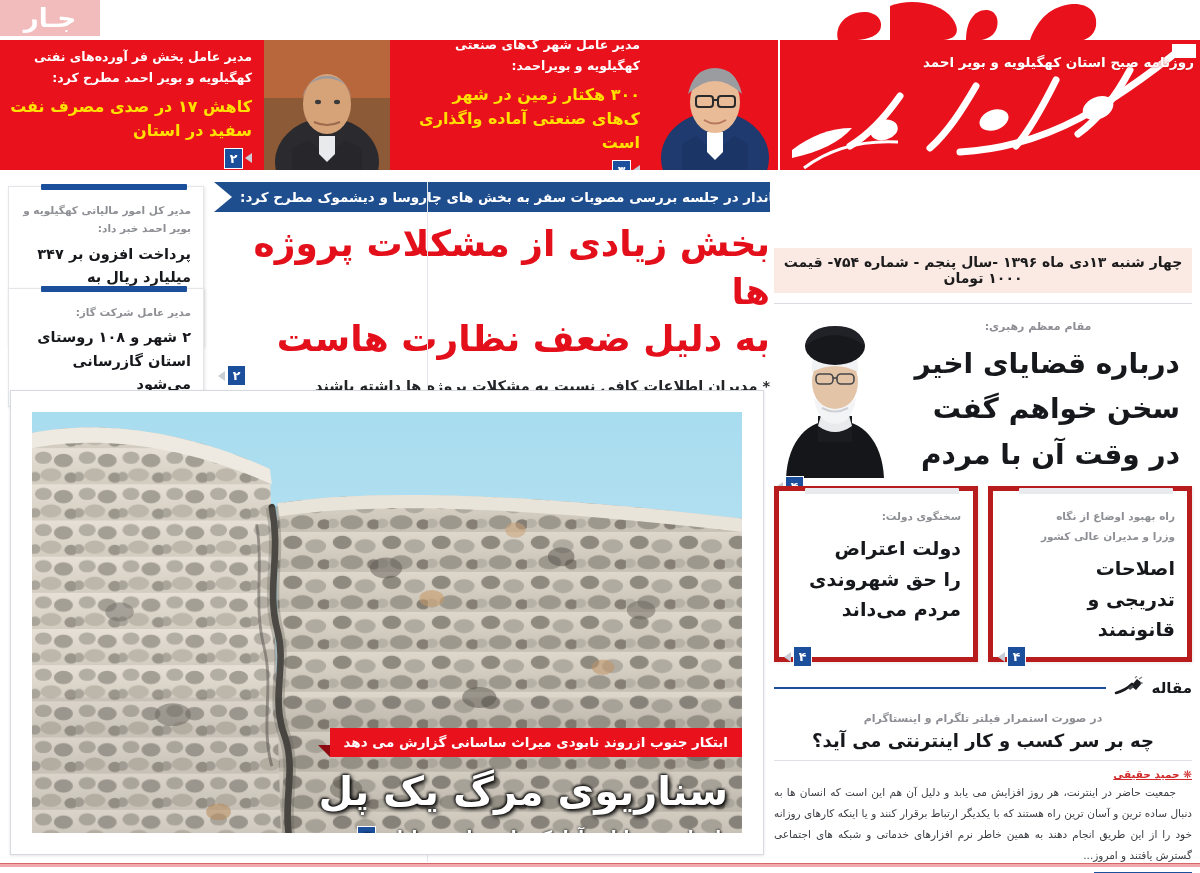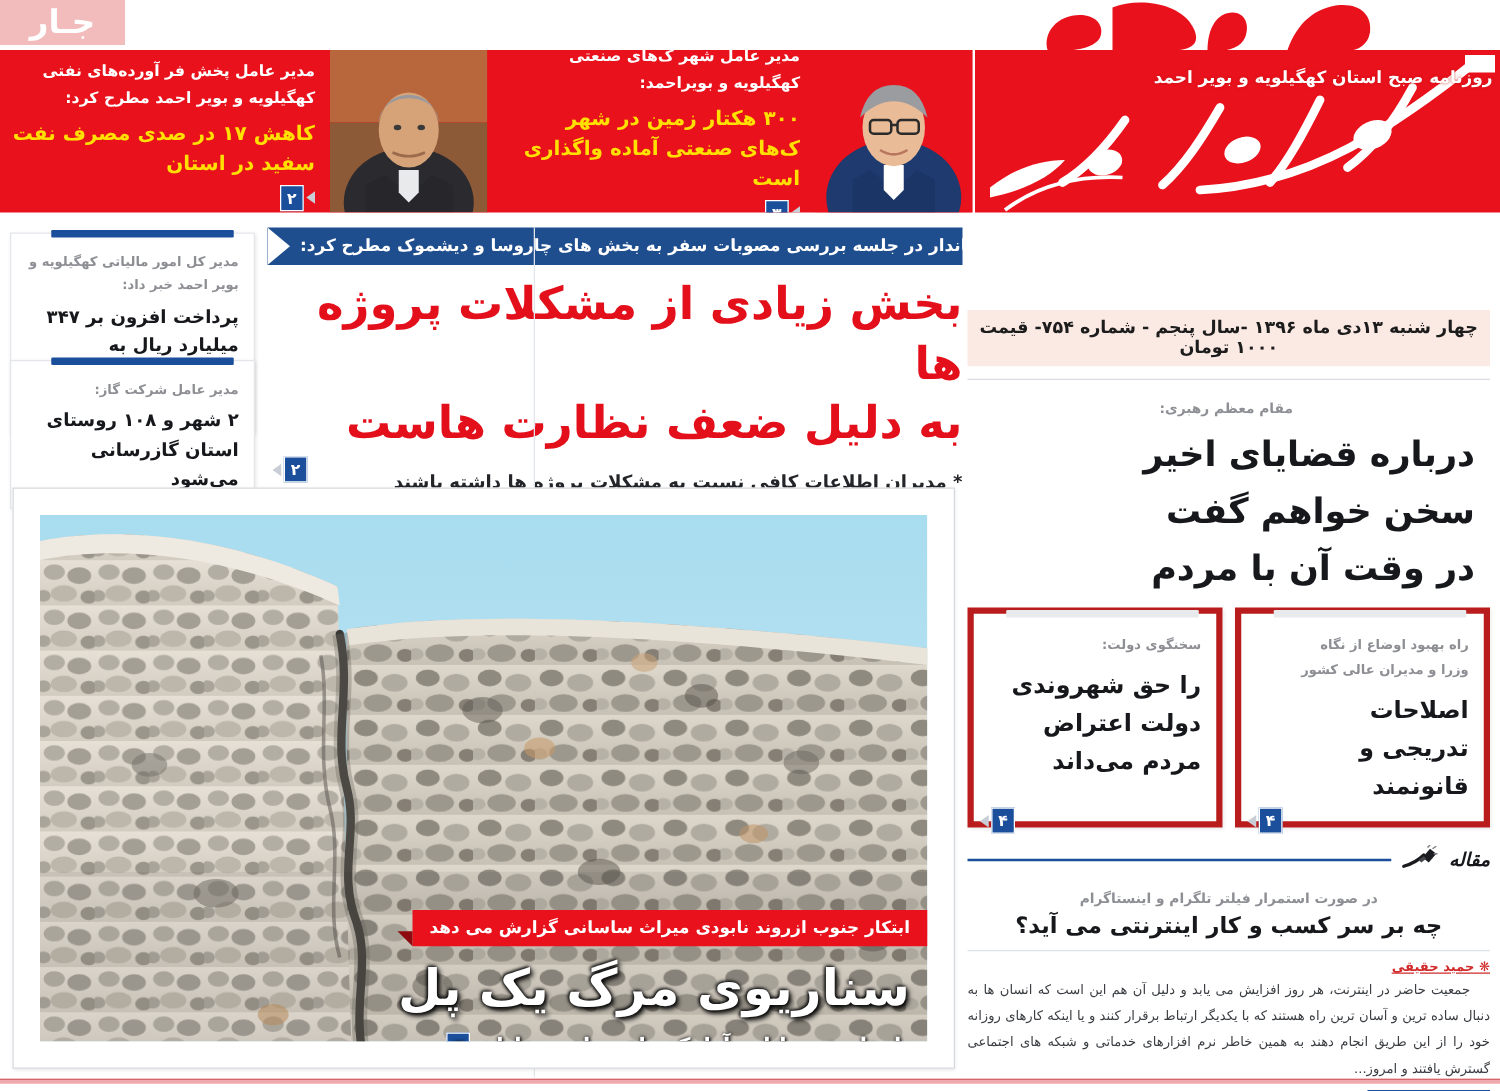--- a/index.html
+++ b/index.html
@@ -190,21 +190,21 @@
     font-size: 14px; font-weight: bold;
     text-align: center;
     padding: 6px 4px 7px 4px;
   }
   .rule-thin { height: 1px; background: #d9dce1; margin-top: 10px; }
 
   .leaderbox {
     position: relative;
     margin-top: 6px;
     padding: 6px 4px 6px 4px;
-    display: flex; flex-direction: column; align-items: stretch;
+    display: flex; align-items: stretch;
   }
   .leader-text {
     flex: 1 1 auto;
     text-align: right;
     padding: 4px 8px 4px 4px;
   }
   .leader-kicker {
     font-size: 11px; color: #8d8f94; font-weight: bold;
     text-align: center; margin-bottom: 8px;
   }
@@ -246,21 +246,20 @@
   
   .article {
     position: absolute; right: 8px; top: 676px;
     width: 418px;
   }
   .art-head {
     display: flex; flex-direction: row; align-items: center;
     justify-content: flex-start;
     gap: 8px;
     direction: rtl;
-    font-style: italic;
   }
   .art-head-label { font-size: 15px; font-weight: bold; color: #16181c; white-space: nowrap; }
   .art-head-line { flex: 1 1 auto; height: 2px; background: #1b4f9c; }
   .art-kicker { font-size: 11px; color: #8d8f94; font-weight: bold; text-align: center; margin-top: 12px; }
   .art-title { font-size: 18px; font-weight: bold; color: #16181c; text-align: center; margin-top: 5px; }
   .art-rule { height: 1px; background: #dfe2e6; margin: 9px 0 7px 0; }
   .art-author { font-size: 10.5px; color: #d12b2b; font-weight: bold; text-align: right; text-decoration: underline; }
   .art-body {
     font-size: 10.5px; line-height: 2.0; color: #3a3d42;
     text-align: justify; margin-top: 2px;
@@ -520,22 +519,22 @@
       </div>
       <div class="mb-badge">
         <span class="pagebadge">۴</span>
         <span class="badge-arrow"></span>
       </div>
     </div>
 
     <div class="minibox">
       <div class="mb-kicker">سخنگوی دولت:</div>
       <div class="mb-title">
+        <div>دولت اعتراض</div>
         <div>را حق شهروندی</div>
-        <div>دولت اعتراض</div>
         <div>مردم می‌داند</div>
       </div>
       <div class="mb-badge">
         <span class="pagebadge">۴</span>
         <span class="badge-arrow"></span>
       </div>
     </div>
 
   </div>
 

